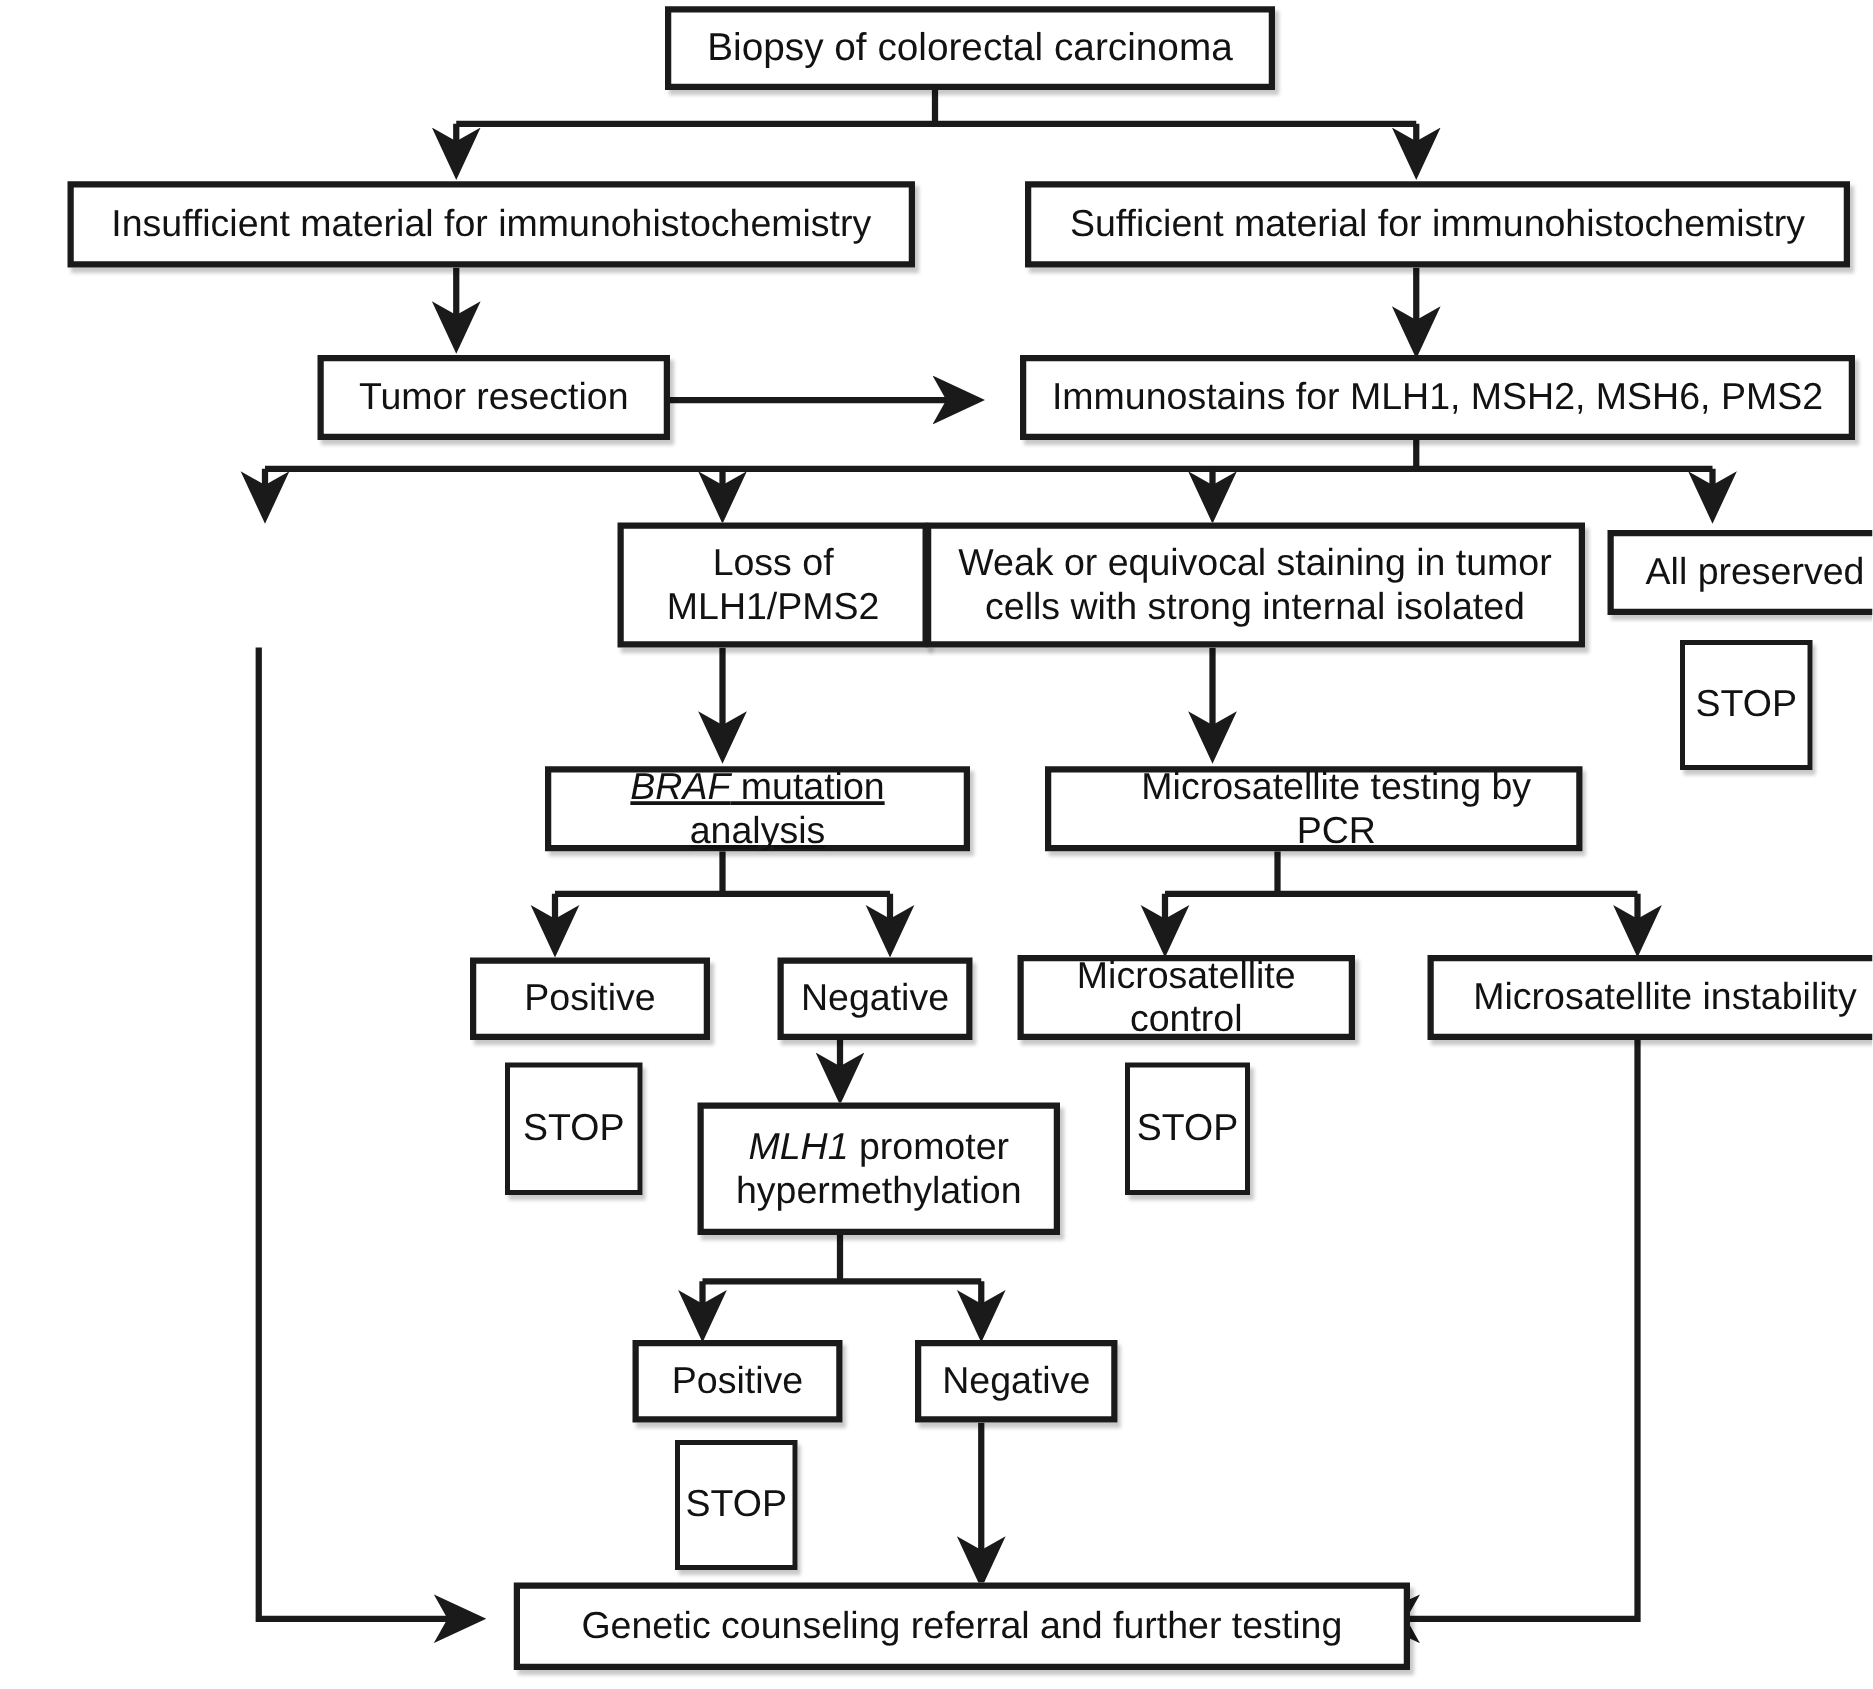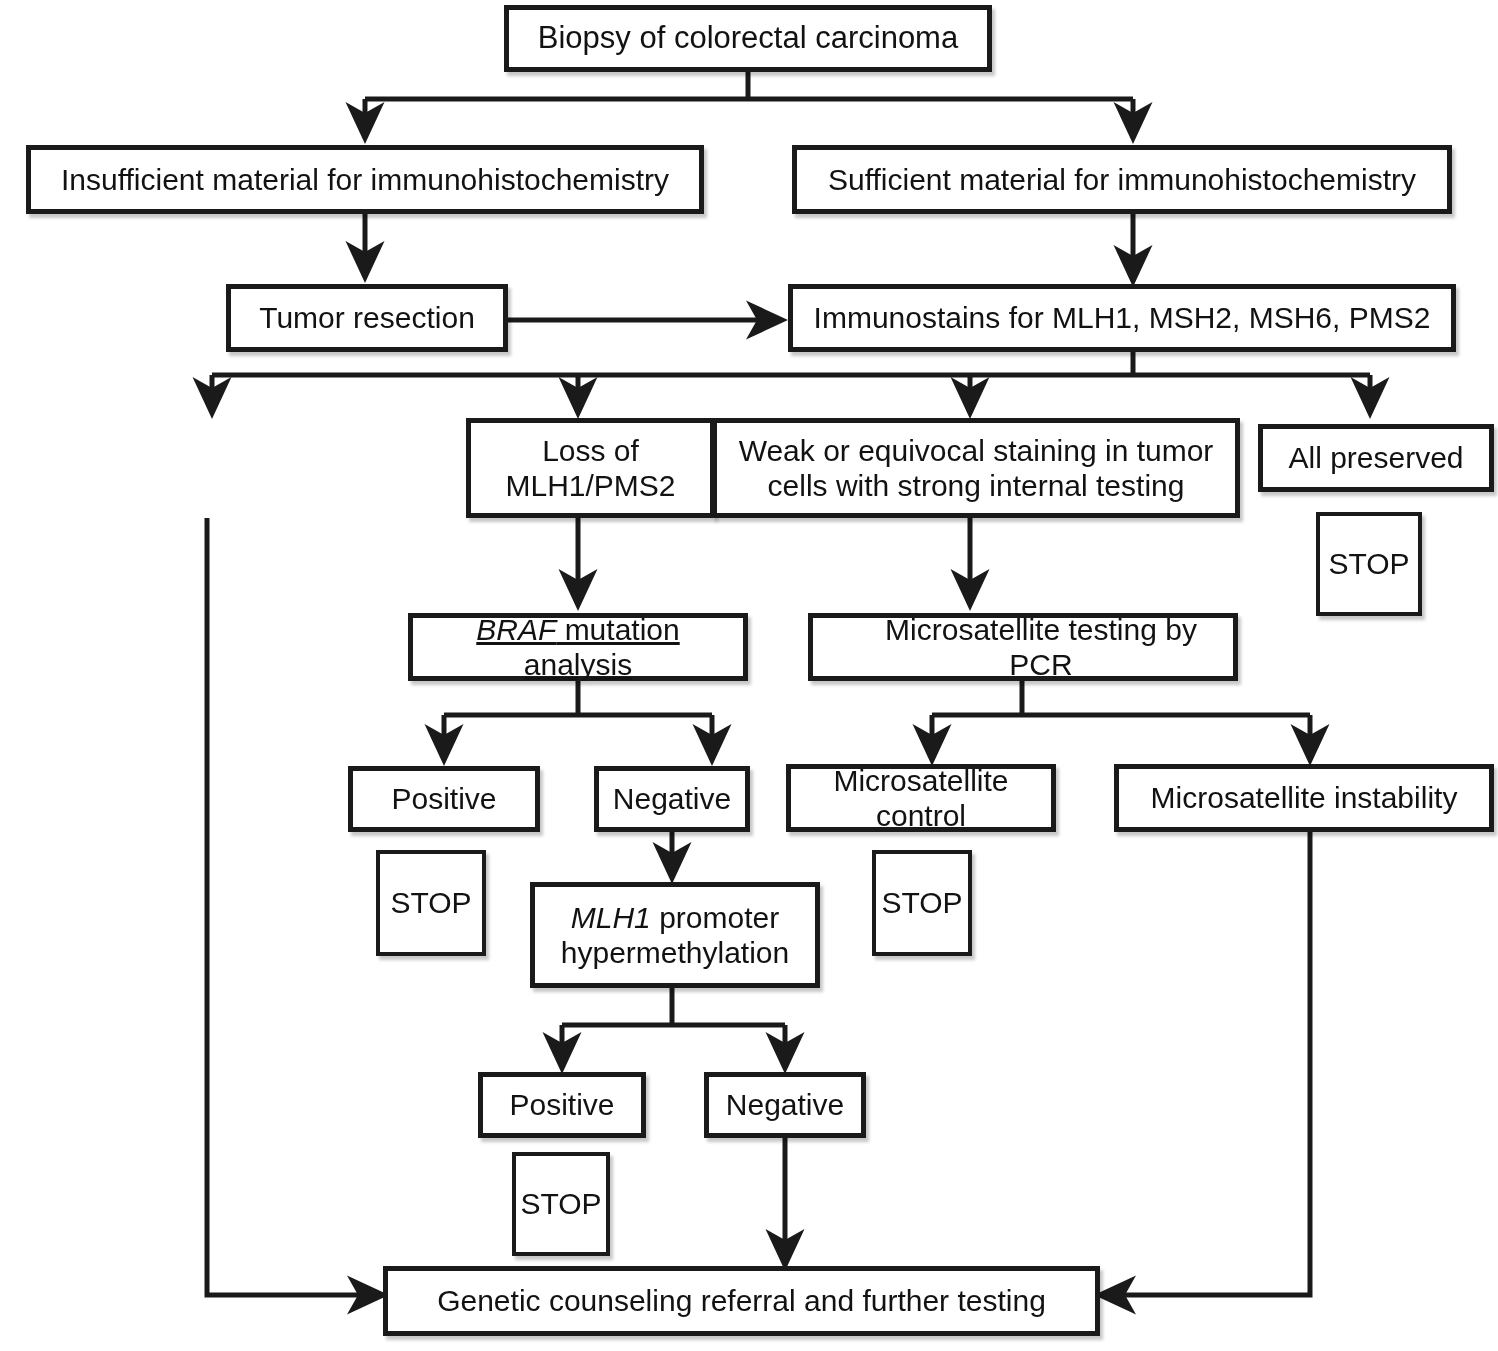--- a/index.html
+++ b/index.html
@@ -33,20 +33,21 @@
     background: #ffffff;
     border: 5px solid #1a1a1a;
     display: flex;
     align-items: center;
     justify-content: center;
     text-align: center;
     line-height: 1.18;
     color: #121212;
     box-shadow: 3px 4px 3px rgba(0,0,0,0.22);
     z-index: 2;
+    margin-left: 28px;
   }
   .node .txt {
     display: block;
     padding: 0 8px;
     white-space: pre-line;
   }
   .node.thin {
     border-width: 4px;
   }
   .f30 { font-size: 30px; }
@@ -136,21 +137,21 @@
   </div>
 
 
   <div class="node f30" style="left:466px; top:418px; width:249px; height:100px;">
     <span class="txt">Loss of
 MLH1/PMS2</span>
   </div>
 
   <div class="node f30" style="left:712px; top:418px; width:528px; height:100px;">
     <span class="txt">Weak or equivocal staining in tumor
-cells with strong internal testing</span>
+cells with strong internal isolated</span>
   </div>
 
   <div class="node f30" style="left:1258px; top:424px; width:236px; height:68px;">
     <span class="txt">All preserved</span>
   </div>
 
   <div class="node f30 thin" style="left:1316px; top:512px; width:106px; height:104px;">
     <span class="txt">STOP</span>
   </div>
 

